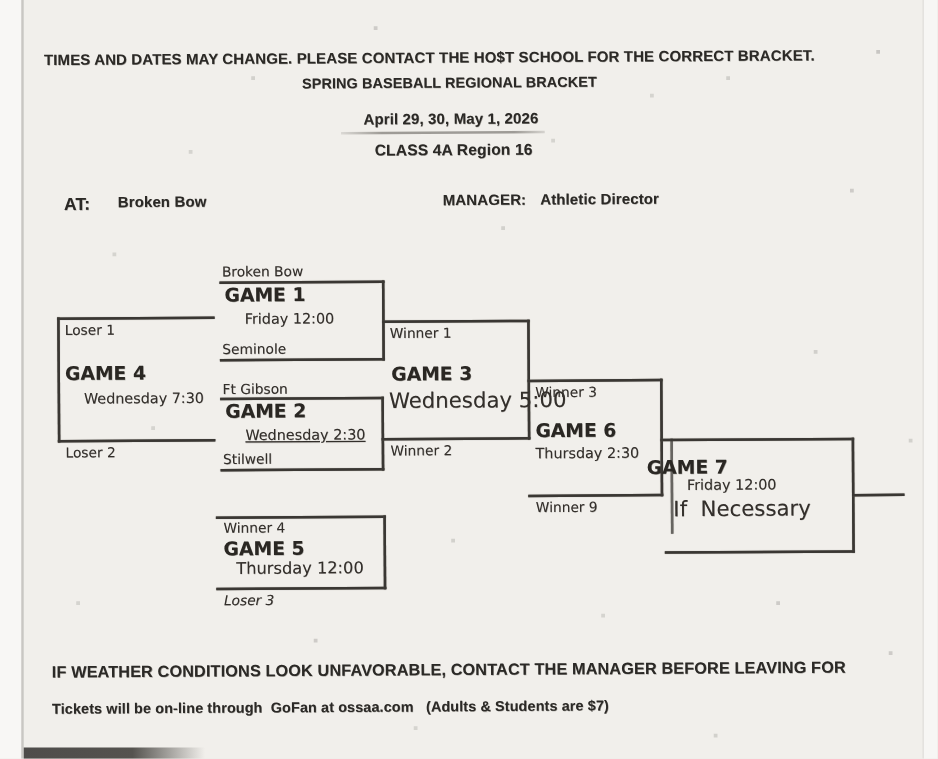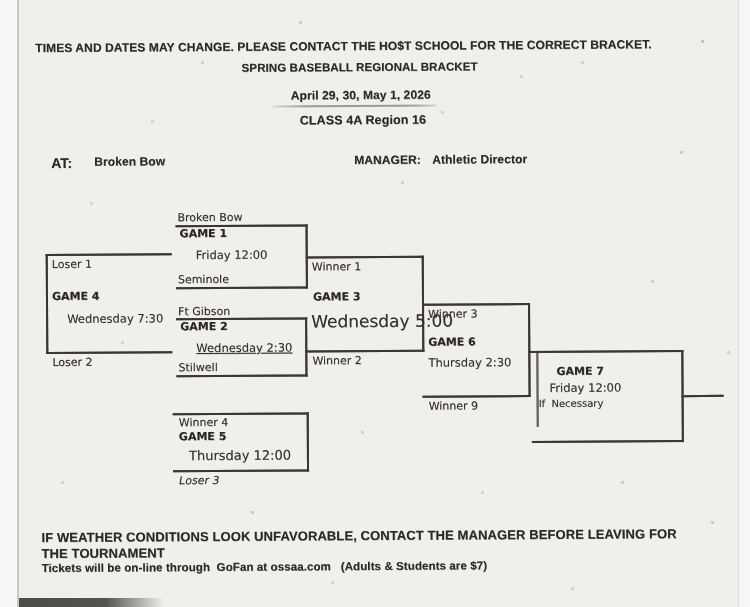--- a/index.html
+++ b/index.html
@@ -22,21 +22,21 @@
       362px 432px 0 1px rgba(140,138,134,.3),582px 62px 0 1px rgba(150,148,144,.35),
       202px 62px 0 1px rgba(140,138,134,.3),442px 112px 0 1px rgba(150,148,144,.3),
       622px 482px 0 1px rgba(140,138,134,.35),332px 582px 0 1px rgba(150,148,144,.3),
       572px 588px 0 1px rgba(140,138,134,.3),388px 568px 0 1px rgba(150,148,144,.3);}
   .tilt{position:absolute;left:0;top:0;width:750px;height:607px;transform:rotate(-0.35deg);transform-origin:375px 300px;}
   
   .hdr{position:absolute;font-family:"Liberation Sans",sans-serif;font-weight:700;
        color:#2b2926;letter-spacing:.1px;white-space:pre;text-shadow:.4px .4px .5px rgba(70,66,60,.5);}
   .lbl{position:absolute;font-size:11px;white-space:pre;color:#332f2b;
        text-shadow:.3px .3px .4px rgba(80,76,70,.45);}
-  .gh{position:absolute;font-size:11px;font-weight:700;white-space:pre;color:#2a2723;
+  .gh{position:absolute;font-size:15px;font-weight:700;white-space:pre;color:#2a2723;
       text-shadow:.4px .4px .5px rgba(70,66,60,.5);}
   
   .lnh{position:absolute;height:2px;background:#3a3733;box-shadow:0 0 .6px #5a5650;}
   .lnv{position:absolute;width:2px;background:#3a3733;box-shadow:0 0 .6px #5a5650;}
   .faint{opacity:.75;}
   .date-underline{position:absolute;left:274px;top:105px;width:163px;height:1.5px;
       background:linear-gradient(to right,rgba(130,127,122,.2),rgba(130,127,122,.75) 20%,rgba(130,127,122,.75) 85%,rgba(130,127,122,.25));}
 </style>
 </head>
 <body>
@@ -110,26 +110,25 @@
     <div class="lbl" style="left:178px;top:415px;">Winner 4</div>
     <div class="gh" style="left:178px;top:429px;">GAME 5</div>
     <div class="lbl" style="left:188px;top:447px;font-size:13px;">Thursday 12:00</div>
     <div class="lbl" style="left:178px;top:473px;font-style:italic;">Loser 3</div>
 
     <div class="lbl" style="left:428px;top:308px;">Winner 3</div>
     <div class="gh" style="left:428px;top:336px;">GAME 6</div>
     <div class="lbl" style="left:428px;top:356px;font-size:11.5px;">Thursday 2:30</div>
     <div class="lbl" style="left:428px;top:400px;">Winner 9</div>
 
-    <div class="gh" style="left:556px;top:366px;">GAME 7</div>
+    <div class="gh" style="left:517px;top:366px;">GAME 7</div>
     <div class="lbl" style="left:549px;top:382px;font-size:11.5px;">Friday 12:00</div>
-    <div class="lbl" style="left:538px;top:399px;font-size:10px;">If  Necessary</div>
+    <div class="lbl" style="left:538px;top:399px;font-size:17px;">If  Necessary</div>
 
     <div class="hdr" style="left:40px;top:528px;font-size:13px;">IF WEATHER CONDITIONS LOOK UNFAVORABLE, CONTACT THE MANAGER BEFORE LEAVING FOR</div>
-    <div class="hdr" style="left:40px;top:544px;font-size:13px;">THE TOURNAMENT</div>
     <div class="hdr" style="left:40px;top:560px;font-size:11.5px;">Tickets will be on-line through  GoFan at ossaa.com   (Adults &amp; Students are $7)</div>
 
   </div>
 
   <div class="edge-left"></div>
   <div class="edge-right"></div>
   <div class="bottom-smudge"></div>
 </div>
 
 </body></html>

